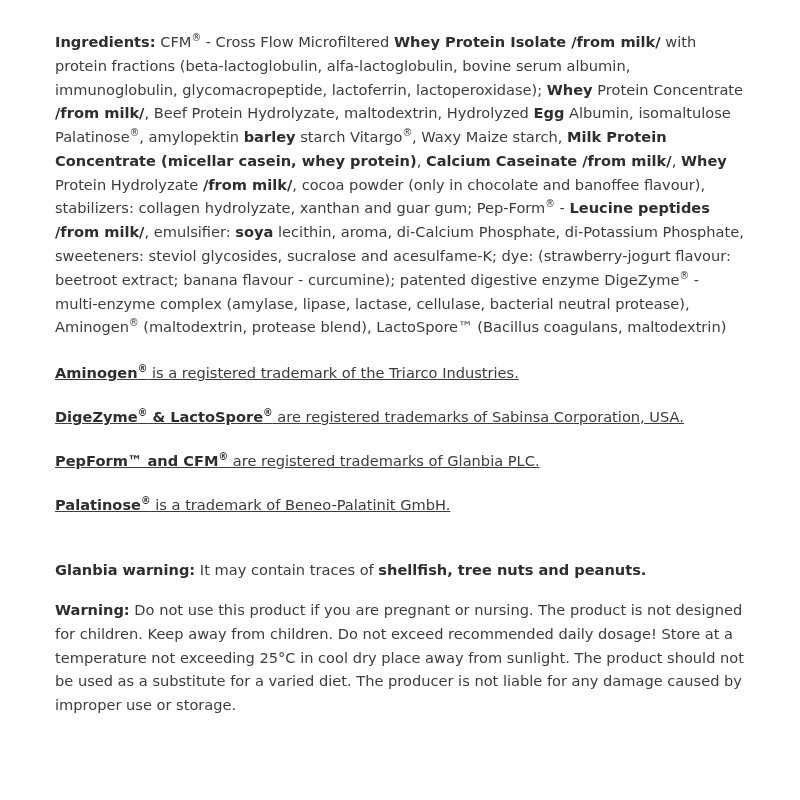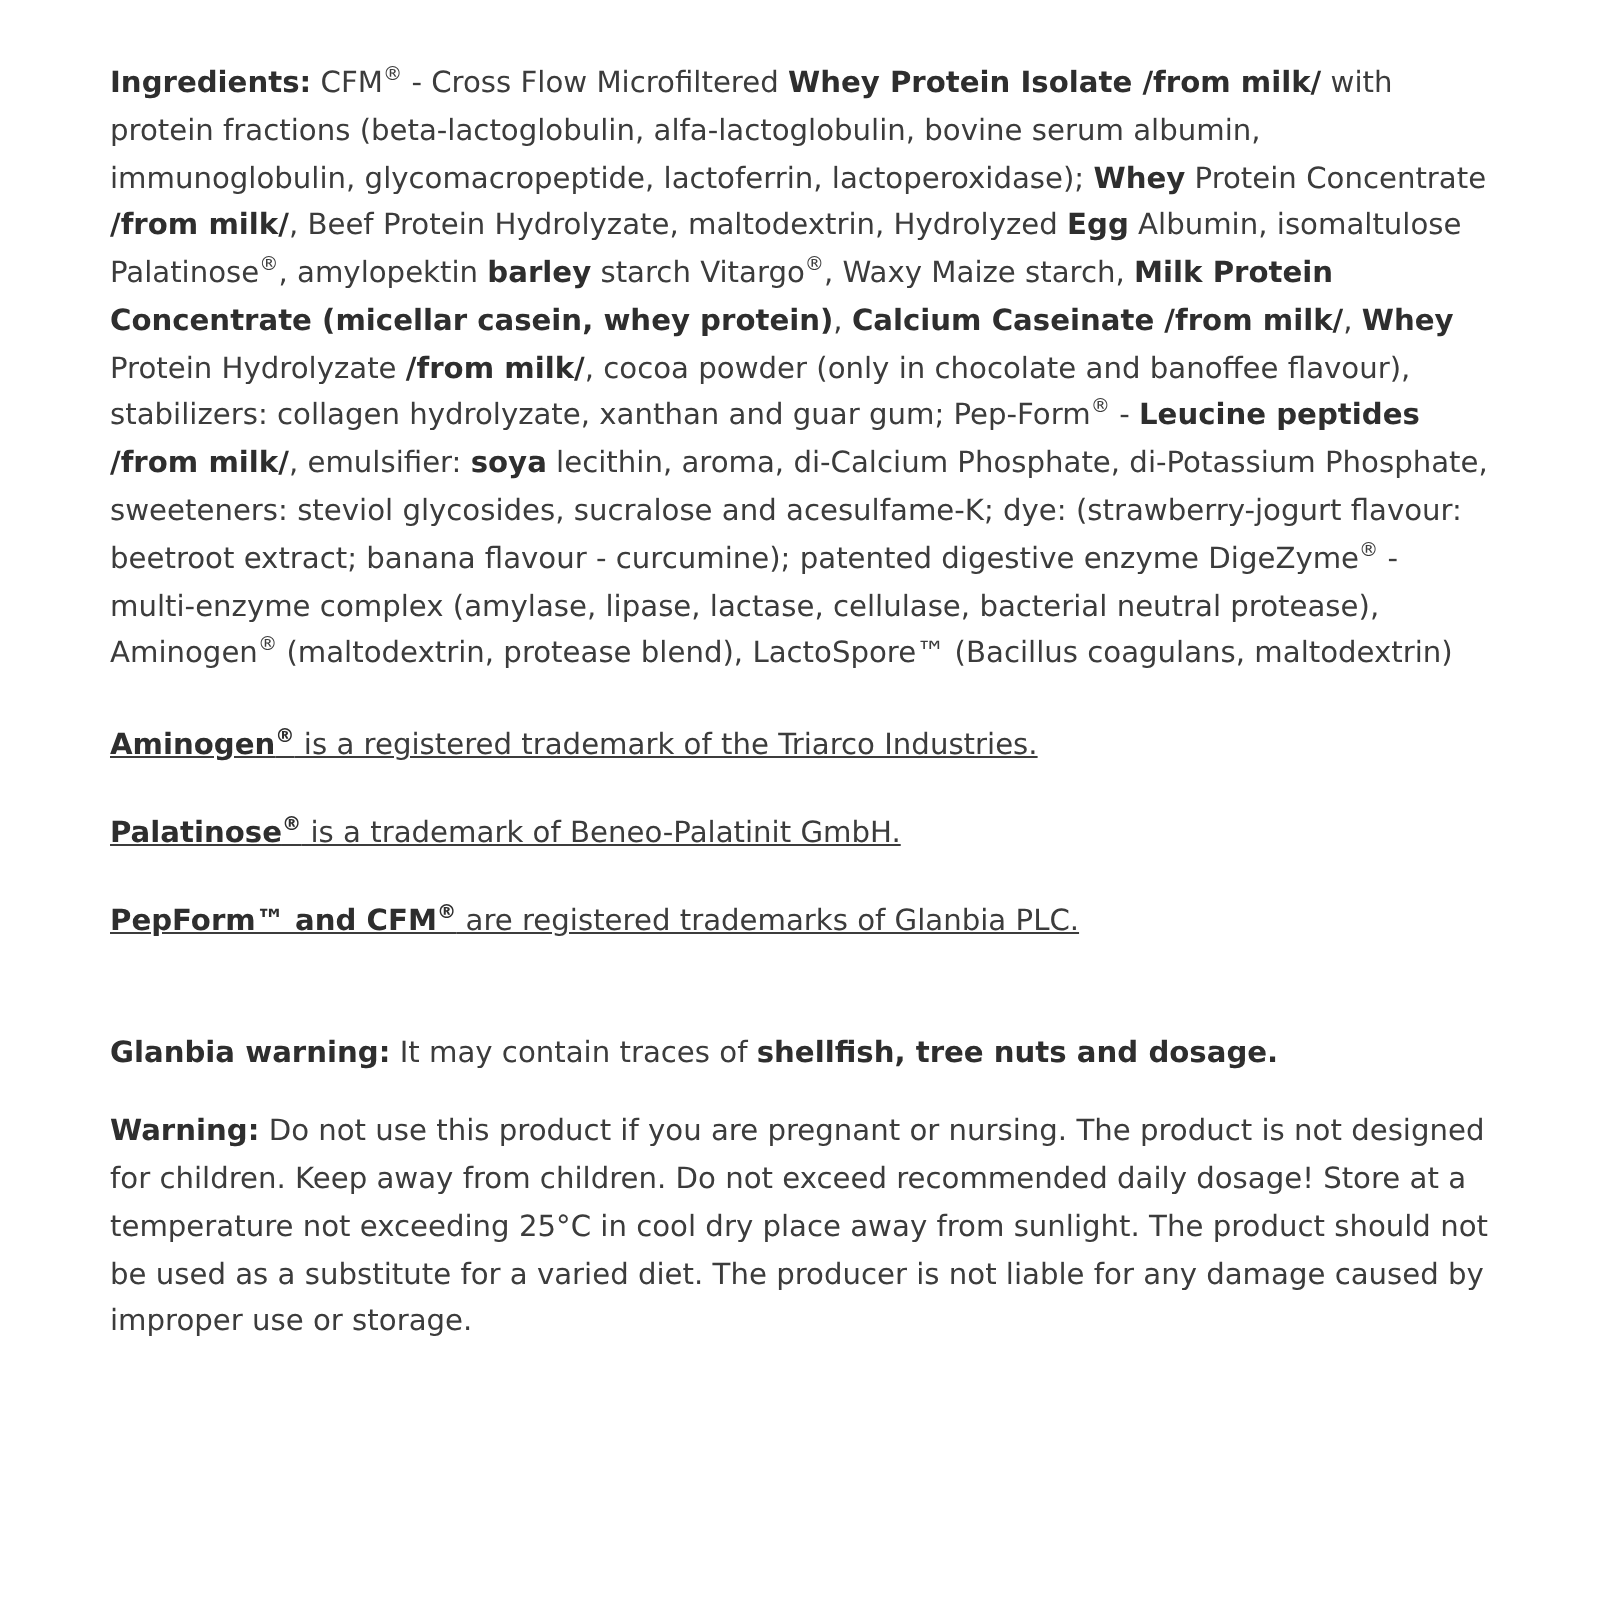--- a/index.html
+++ b/index.html
@@ -49,23 +49,24 @@
 </style>
 </head>
 <body>
 
 <div class="page">
 
   <p class="para ingredients"><b>Ingredients:</b> CFM<sup>®</sup> - Cross Flow Microfiltered <b>Whey Protein Isolate /from milk/</b> with protein fractions (beta-lactoglobulin, alfa-lactoglobulin, bovine serum albumin, immunoglobulin, glycomacropeptide, lactoferrin, lactoperoxidase); <b>Whey</b> Protein Concentrate <b>/from milk/</b>, Beef Protein Hydrolyzate, maltodextrin, Hydrolyzed <b>Egg</b> Albumin, isomaltulose Palatinose<sup>®</sup>, amylopektin <b>barley</b> starch Vitargo<sup>®</sup>, Waxy Maize starch, <b>Milk Protein Concentrate (micellar casein, whey protein)</b>, <b>Calcium Caseinate /from milk/</b>, <b>Whey</b> Protein Hydrolyzate <b>/from milk/</b>, cocoa powder (only in chocolate and banoffee flavour), stabilizers: collagen hydrolyzate, xanthan and guar gum; Pep-Form<sup>®</sup> - <b>Leucine peptides /from milk/</b>, emulsifier: <b>soya</b> lecithin, aroma, di-Calcium Phosphate, di-Potassium Phosphate, sweeteners: steviol glycosides, sucralose and acesulfame-K; dye: (strawberry-jogurt flavour: beetroot extract; banana flavour - curcumine); patented digestive enzyme DigeZyme<sup>®</sup> - multi-enzyme complex (amylase, lipase, lactase, cellulase, bacterial neutral protease), Aminogen<sup>®</sup> (maltodextrin, protease blend), LactoSpore™ (Bacillus coagulans, maltodextrin)</p>
 
   <div>
     <p class="para tm-block"><b>Aminogen<sup>®</sup></b> is a registered trademark of the Triarco Industries.</p>
+    <p class="para tm-block"><b>DigeZyme<sup>®</sup> &amp; LactoSpore<sup>®</sup></b> are registered trademarks of Sabinsa Corporation, USA.</p>
+    <p class="para tm-block"><b>PepForm™ and CFM<sup>®</sup></b> are registered trademarks of Glanbia PLC.</p>
     <p class="para tm-block"><b>Palatinose<sup>®</sup></b> is a trademark of Beneo-Palatinit GmbH.</p>
-    <p class="para tm-block"><b>PepForm™ and CFM<sup>®</sup></b> are registered trademarks of Glanbia PLC.</p>
   </div>
 
   <div class="spacer-big"></div>
 
-  <p class="para"><b>Glanbia warning:</b> It may contain traces of <b>shellfish, tree nuts and dosage.</b></p>
+  <p class="para"><b>Glanbia warning:</b> It may contain traces of <b>shellfish, tree nuts and peanuts.</b></p>
 
   <p class="para"><b>Warning:</b> Do not use this product if you are pregnant or nursing. The product is not designed for children. Keep away from children. Do not exceed recommended daily dosage! Store at a temperature not exceeding 25°C in cool dry place away from sunlight. The product should not be used as a substitute for a varied diet. The producer is not liable for any damage caused by improper use or storage.</p>
 
 </div>
 
 </body></html>

